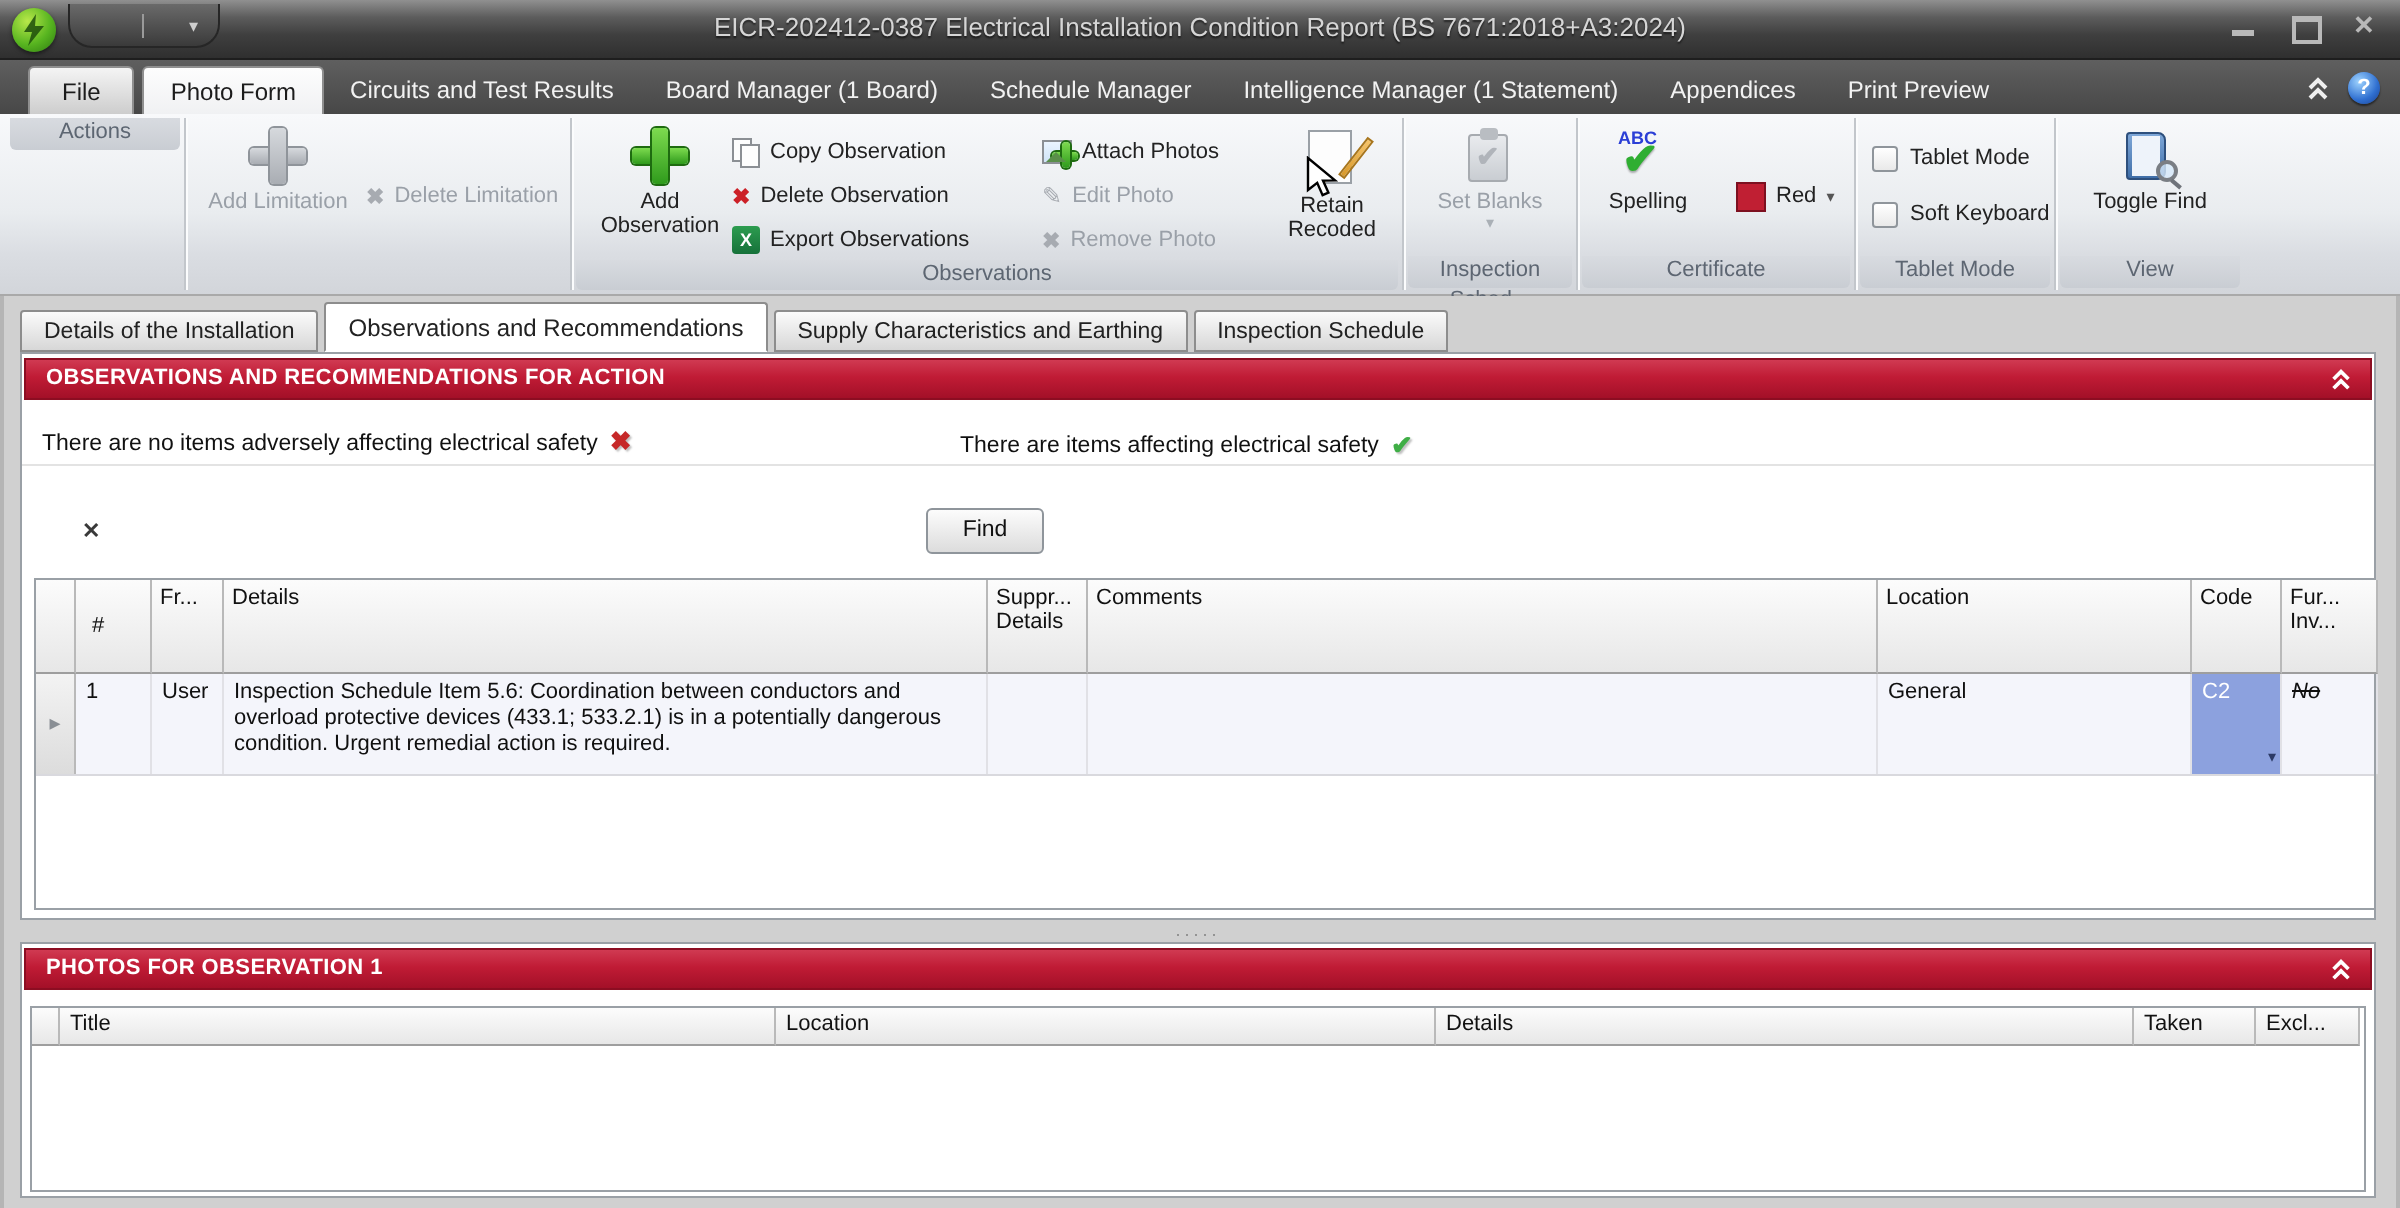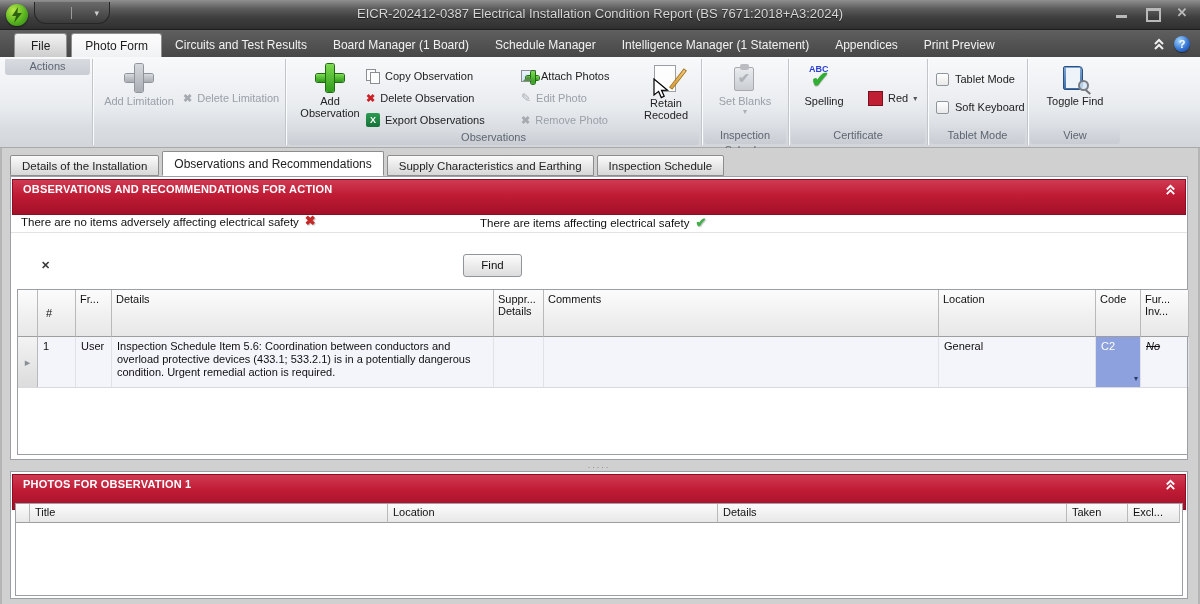--- a/index.html
+++ b/index.html
@@ -105,21 +105,21 @@
     border-left:2px solid #b5b5b5; border-right:2px solid #b5b5b5; }
   .doc-tabs { position:absolute; left:8px; top:4px; height:24px; display:flex; align-items:flex-end; }
   .dtab { height:21px; line-height:20px; padding:0 11px; font-size:11.5px; color:#222;
     background:linear-gradient(#fbfbfb,#d7d7d7); border:1px solid #8d8d8d; margin-right:3px; border-radius:2px 2px 0 0; cursor:default; white-space:nowrap; }
   .dtab.active { background:#fff; height:25px; line-height:24px; border-bottom:1px solid #fff; position:relative; z-index:3; font-size:12px; }
 
   .panel { position:absolute; left:8px; width:1178px; background:#fff; border:1px solid #9aa0a6; }
   .panel.obs { top:28px; height:284px; }
   .panel.photos { top:323px; height:128px; }
 
-  .redband { position:absolute; left:1px; right:1px; top:2px; height:36px;
+  .redband { position:absolute; left:1px; right:1px; top:2px; height:21px;
     background:linear-gradient(#d03a52 0%, #c01b35 45%, #a31028 100%); border:1px solid #8c0d22;
     color:#fff; font-size:11px; font-weight:bold; line-height:19px; padding-left:10px; letter-spacing:.2px; }
   .redband .chev { position:absolute; right:8px; top:3px; }
 
   .statusrow { position:absolute; top:30px; left:0; right:0; height:26px; border-bottom:1px solid #e3e3e3; font-size:11.5px; color:#111; }
   .statusrow .s-left { position:absolute; left:10px; top:6px; display:flex; gap:6px; align-items:flex-end; }
   .statusrow .s-right { position:absolute; left:469px; top:8px; display:flex; gap:6px; align-items:center; }
   .sic { font-size:13px; font-weight:bold; }
   .sic.red { color:#c62828; text-shadow:1px 1px 1px rgba(0,0,0,.25); }
   .sic.green { color:#3fae46; text-shadow:1px 1px 1px rgba(0,0,0,.25); }

